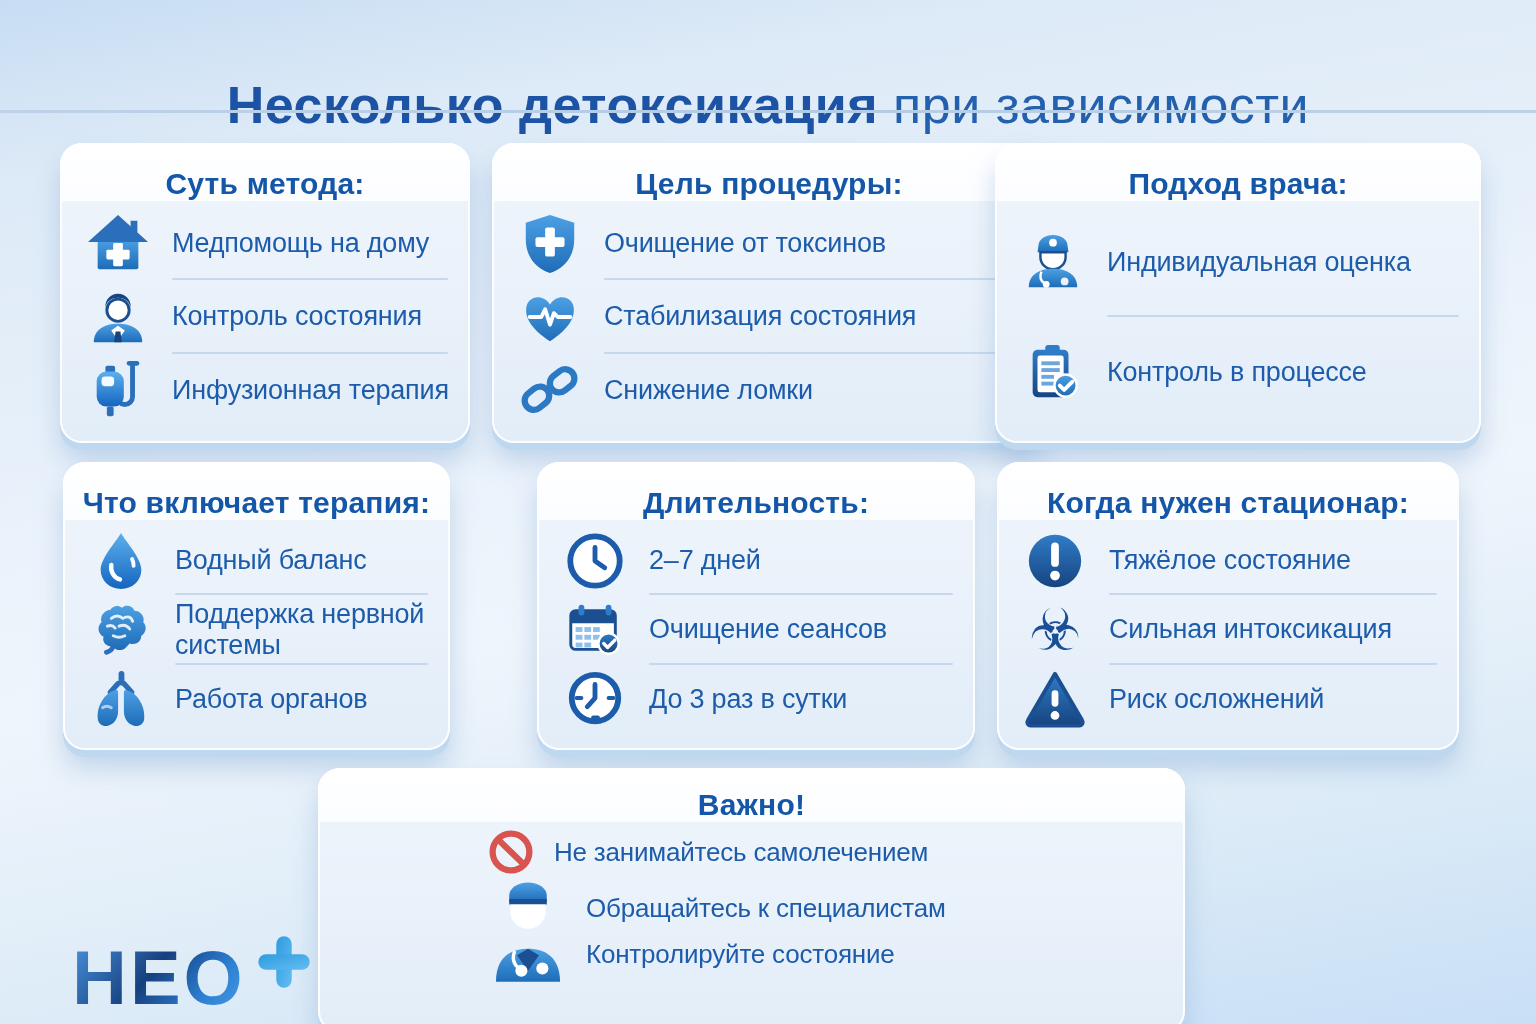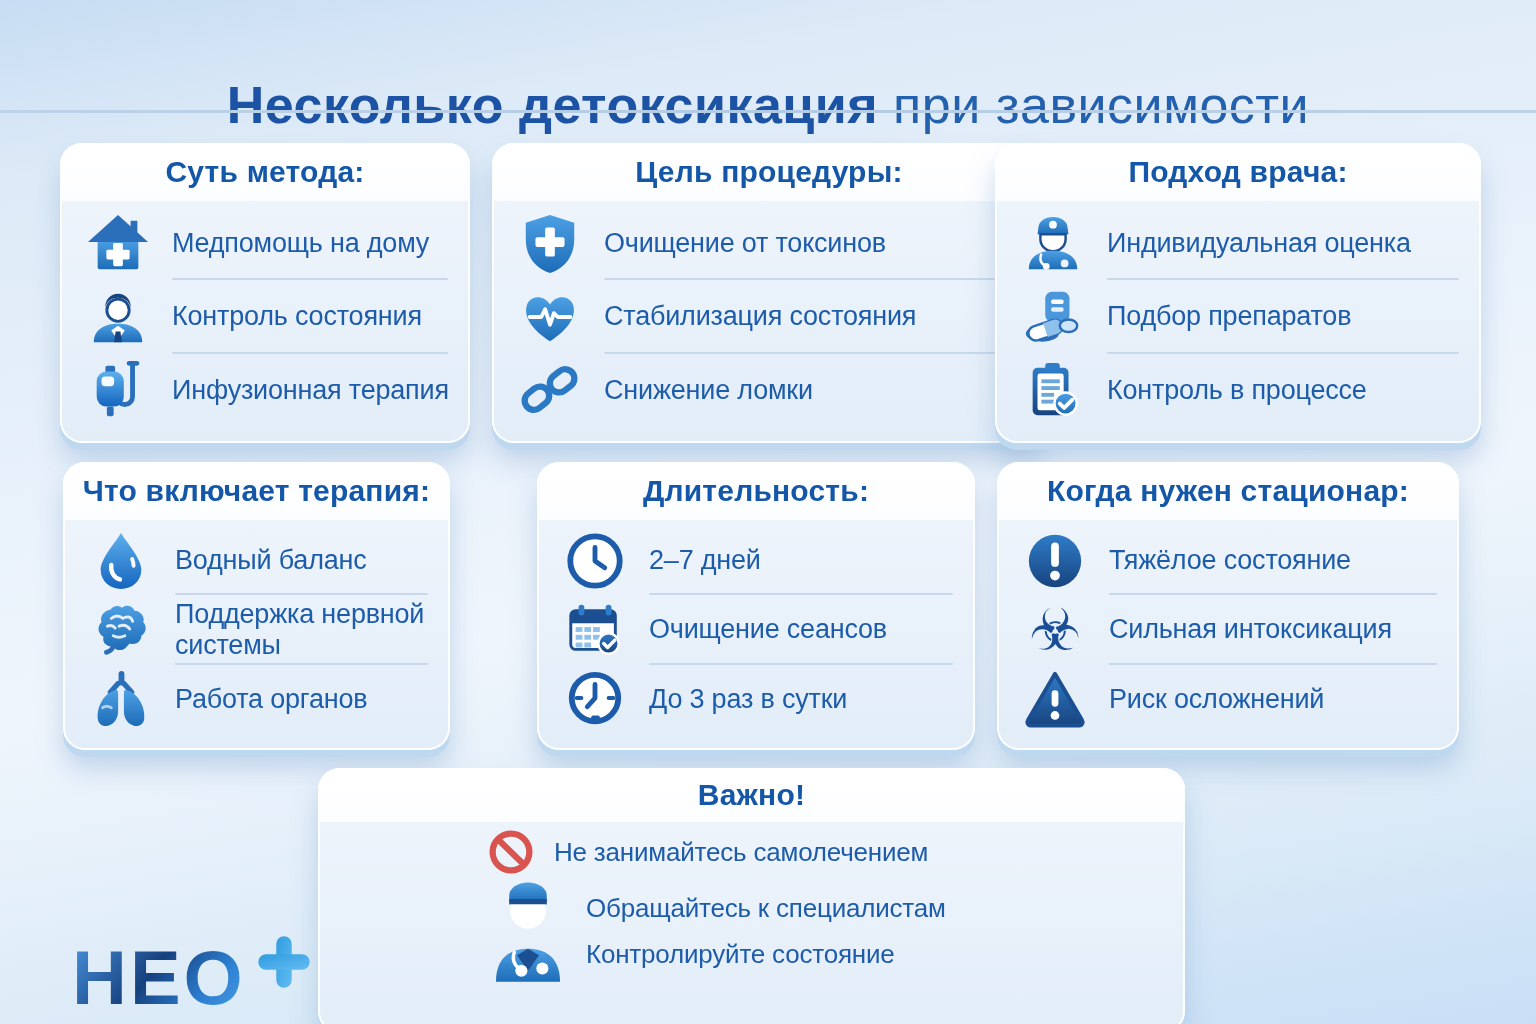--- a/index.html
+++ b/index.html
@@ -19,21 +19,21 @@
   .title-divider{position:absolute;top:110px;left:0;width:100%;height:3px;
          background:linear-gradient(90deg,#bdd2e8,#b2cbe4 50%,#bdd2e8);}
 
   
   .card{position:absolute;border-radius:22px;
         background:linear-gradient(180deg,#f0f5fc 0%,#e9f1fa 55%,#e2edf8 100%);
         box-shadow:inset 0 0 0 2px rgba(255,255,255,.9),
                    0 7px 0 #bed8ef, 0 18px 26px rgba(122,160,204,.38);}
   .chead{height:58px;border-radius:22px 22px 0 0;
          background:linear-gradient(180deg,#ffffff 0%,#fcfdff 100%);
-         display:flex;align-items:center;justify-content:center;}
+         display:flex;align-items:flex-end;justify-content:center;}
   .chead h2{margin:0;font-size:30px;font-weight:700;color:#1457a8;letter-spacing:.2px;}
   .cbody{position:absolute;top:58px;left:0;right:0;bottom:8px;
          display:flex;flex-direction:column;padding:6px 20px 8px 26px;}
   .item{flex:1 1 0;min-height:0;display:flex;align-items:center;gap:22px;position:relative;}
   .item:not(:last-child)::after{content:"";position:absolute;left:86px;right:2px;bottom:0;
          height:2px;background:#c6d9ec;border-radius:1px;}
   .icn{flex:0 0 64px;width:64px;height:64px;display:flex;align-items:center;justify-content:center;}
   .icn svg{width:62px;height:62px;display:block;}
   .lbl{font-size:27px;color:#1c5cab;letter-spacing:-.2px;}
 
@@ -199,36 +199,20 @@
               <path d="M20 42 q-3 8 3 12" fill="none" stroke="#fff" stroke-width="2.5"></path>
               <circle cx="25" cy="55" r="3.5" fill="#fff"></circle>
               <circle cx="44" cy="52" r="4" fill="#fff" opacity=".9"></circle>
             </svg>
         </span>
         <span class="lbl">Индивидуальная оценка</span>
       </div>
       <div class="item">
         <span class="icn">
           <svg viewBox="0 0 64 64">
-              <ellipse cx="21" cy="49" rx="17" ry="8.5" fill="#2b6fba"></ellipse>
-              <rect x="24" y="6" width="25" height="31" rx="7" fill="#4a97dc"></rect>
-              <rect x="30" y="14" width="13" height="4.5" rx="2" fill="#fff"></rect>
-              <rect x="30" y="22" width="13" height="4.5" rx="2" fill="#fff" opacity=".85"></rect>
-              <g transform="rotate(-18 24 45)">
-                <rect x="6" y="38" width="36" height="15" rx="7.5" fill="#fff" stroke="#2b6fba" stroke-width="2.5"></rect>
-                <path d="M24 38 h10.5 a7.5 7.5 0 0 1 0 15 H24 z" fill="#8fc0ec"></path>
-              </g>
-              <ellipse cx="48" cy="41" rx="9" ry="6.5" fill="#cfe6fa" stroke="#2b6fba" stroke-width="2.5"></ellipse>
-            </svg>
-        </span>
-        <span class="lbl">Подбор препаратов</span>
-      </div>
-      <div class="item">
-        <span class="icn">
-          <svg viewBox="0 0 64 64">
               <rect x="11" y="9" width="37" height="49" rx="5" fill="url(#gN)"></rect>
               <rect x="24" y="4" width="15" height="10" rx="3" fill="#2f7cc8"></rect>
               <rect x="16" y="15" width="27" height="38" rx="2.5" fill="#fff"></rect>
               <rect x="20" y="21" width="19" height="4" fill="#6ba6dd"></rect>
               <rect x="20" y="28" width="19" height="4" fill="#6ba6dd"></rect>
               <rect x="20" y="35" width="13" height="4" fill="#6ba6dd"></rect>
               <rect x="20" y="42" width="16" height="4" fill="#6ba6dd"></rect>
               <circle cx="45" cy="46" r="11.5" fill="url(#gB)" stroke="#fff" stroke-width="2.5"></circle>
               <path d="M39 46 l4.5 4.5 L52 42" fill="none" stroke="#fff" stroke-width="4" stroke-linecap="round" stroke-linejoin="round"></path>
             </svg>

